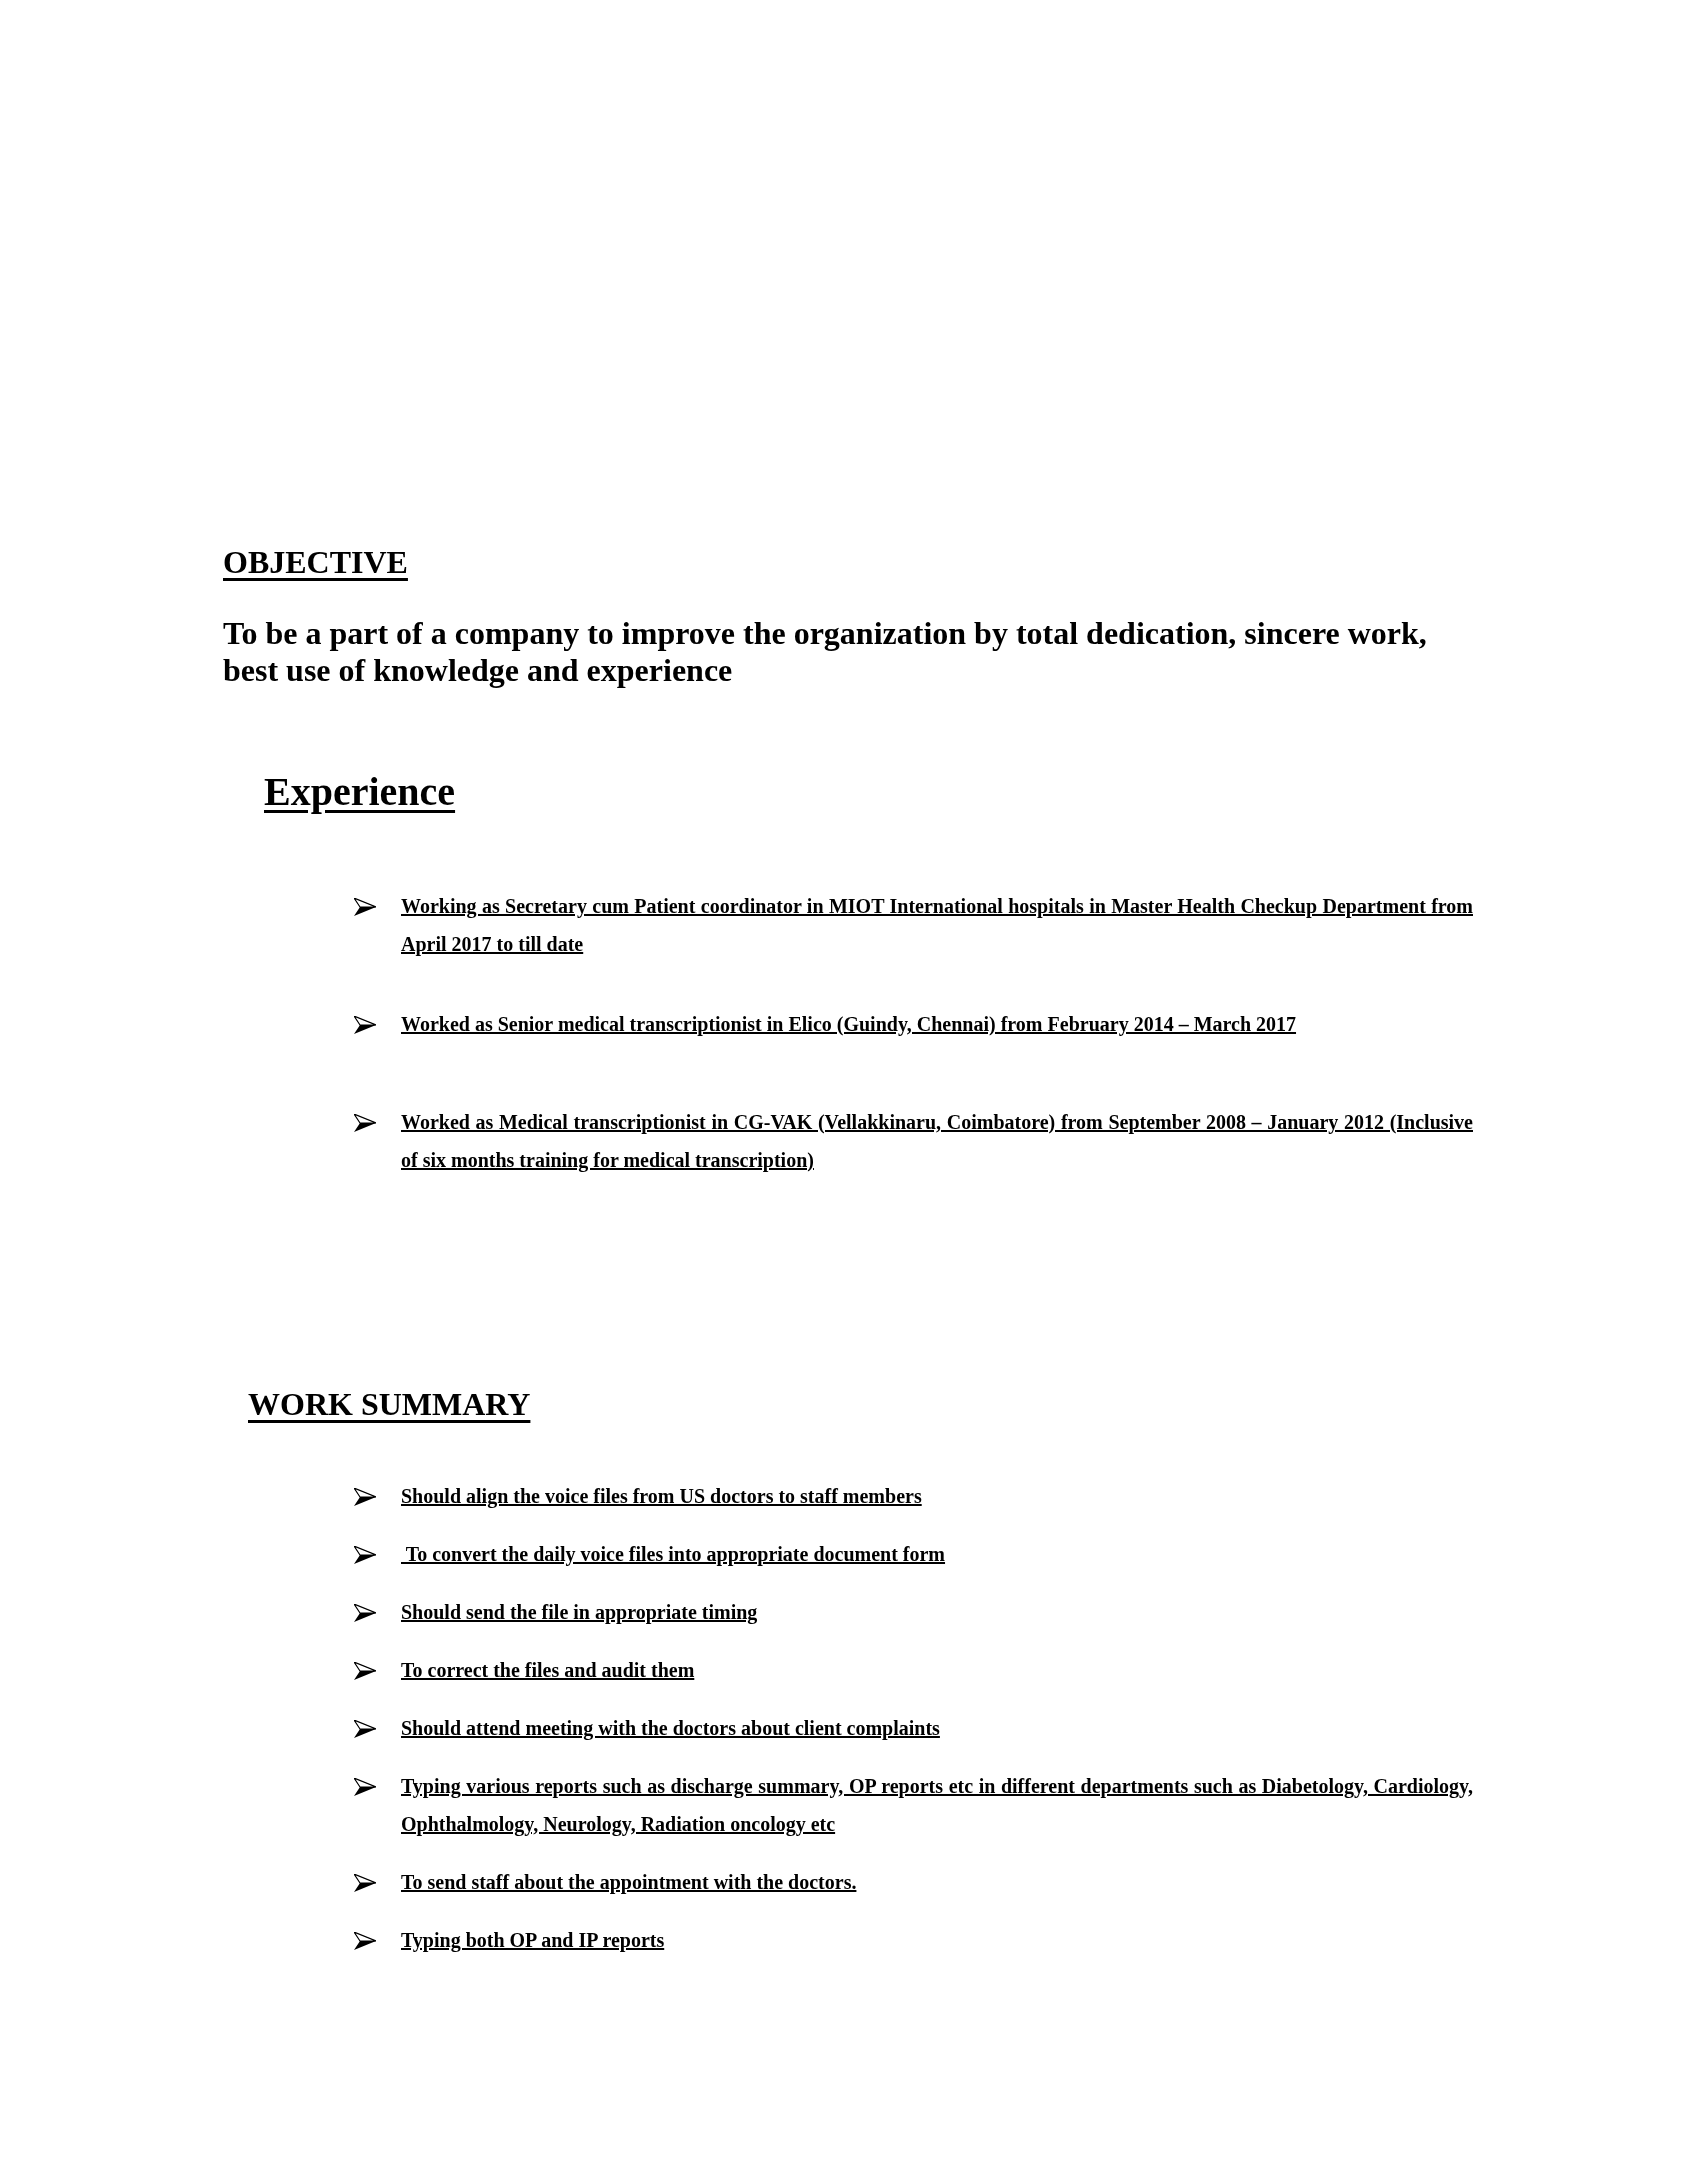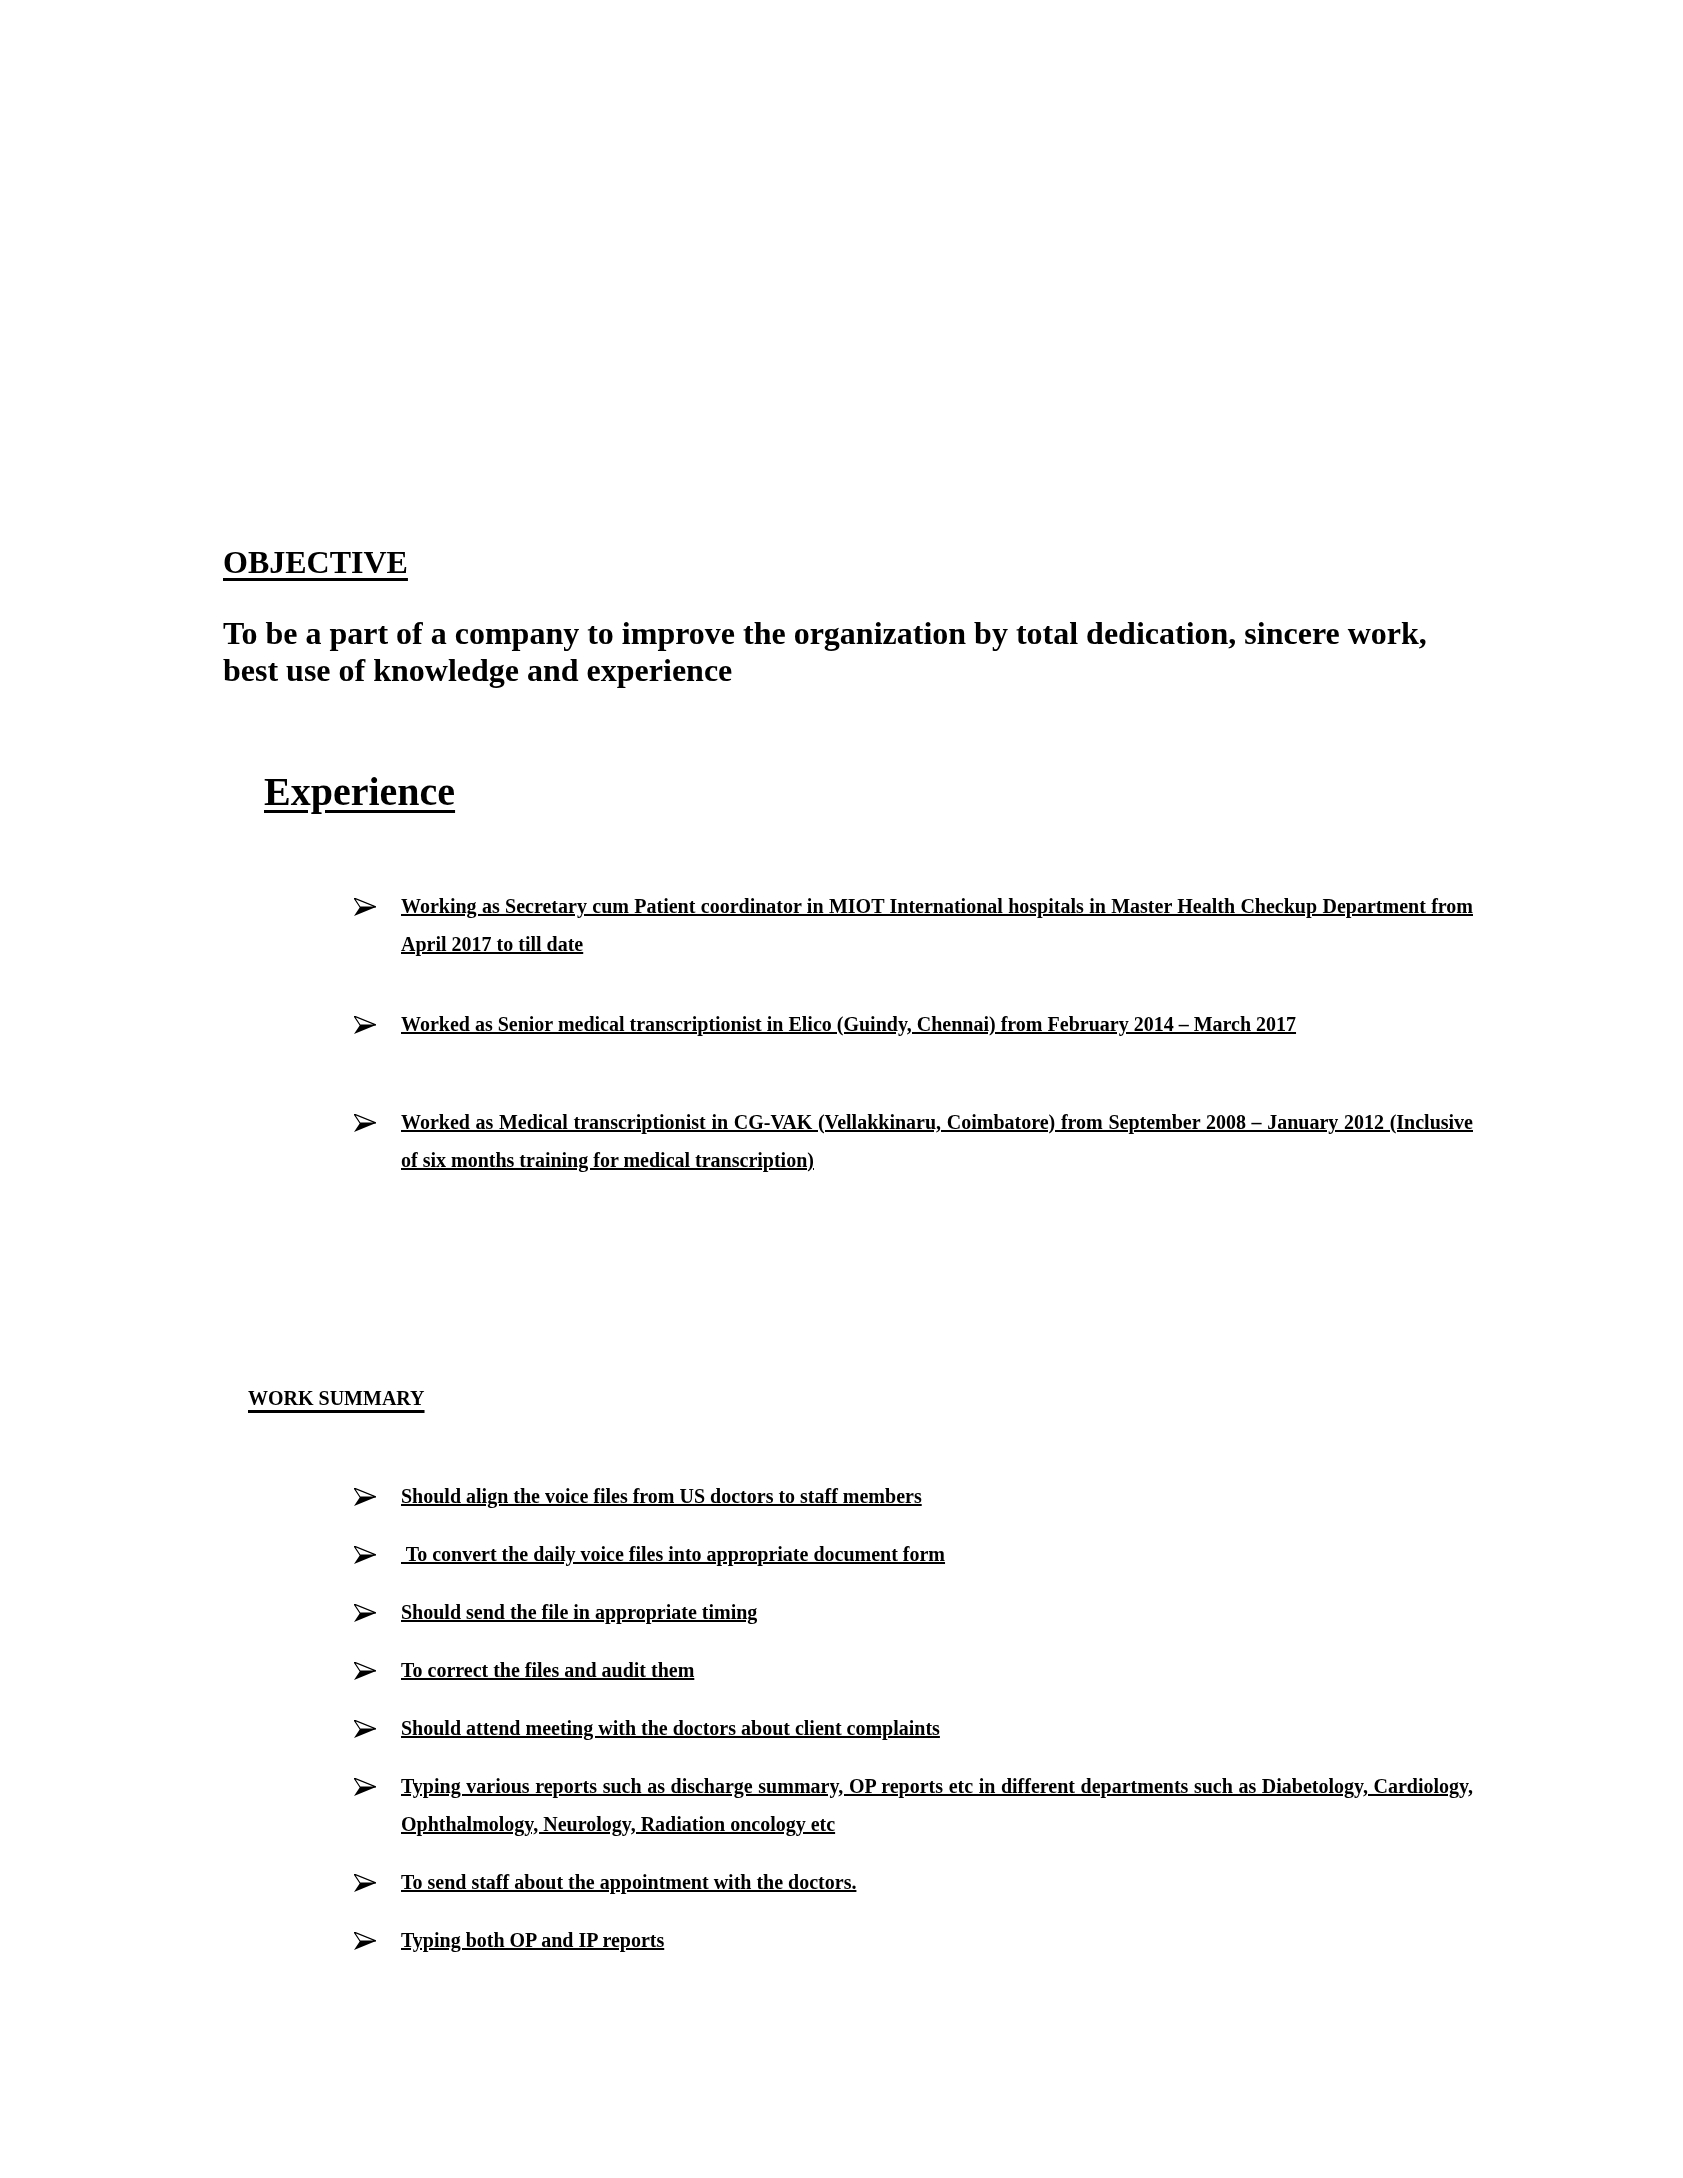--- a/index.html
+++ b/index.html
@@ -50,21 +50,21 @@
     }
     #experience-heading {
       left: 240px;
       top: 772px;
       font-size: 40px;
       margin-left: 24px;
     }
     #work-heading {
       left: 248px;
       top: 1388px;
-      font-size: 20px;
+      font-size: 32px;
       text-align: right;
     }
     .list {
       position: absolute;
       left: 354px;
       width: 1119px;
       margin: 0;
       padding: 0;
       list-style: none;
       font-size: 20px;

